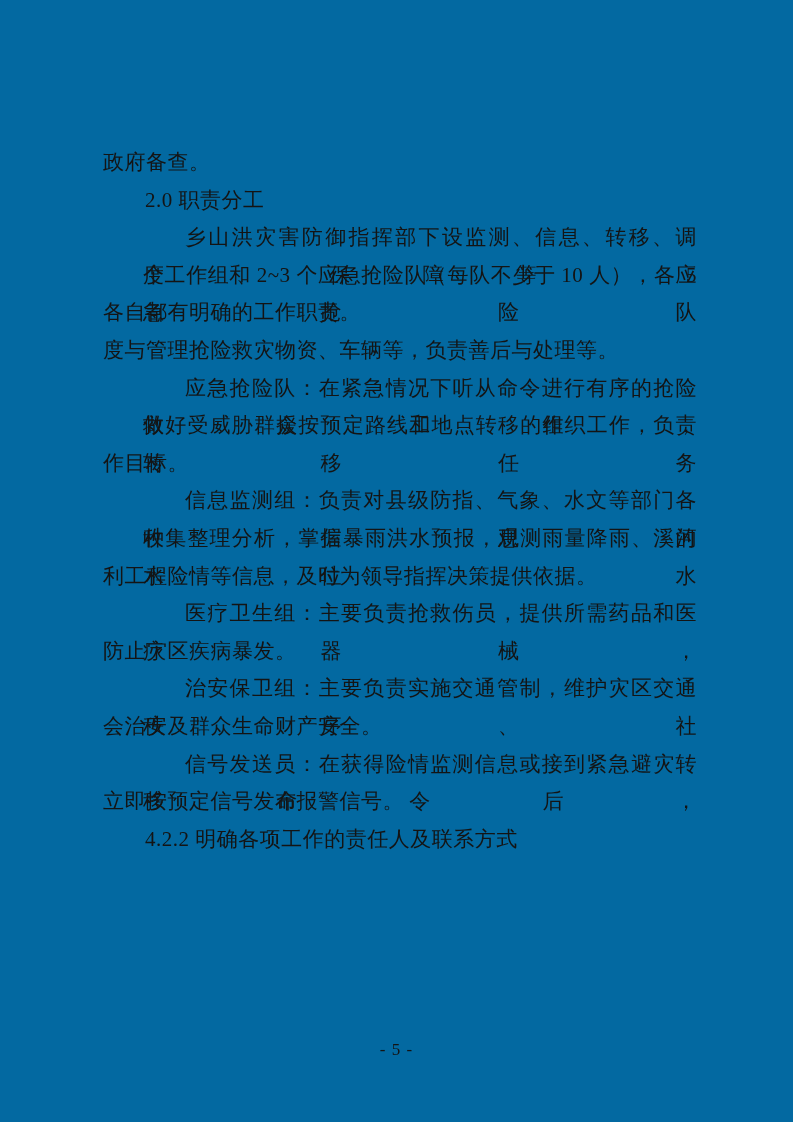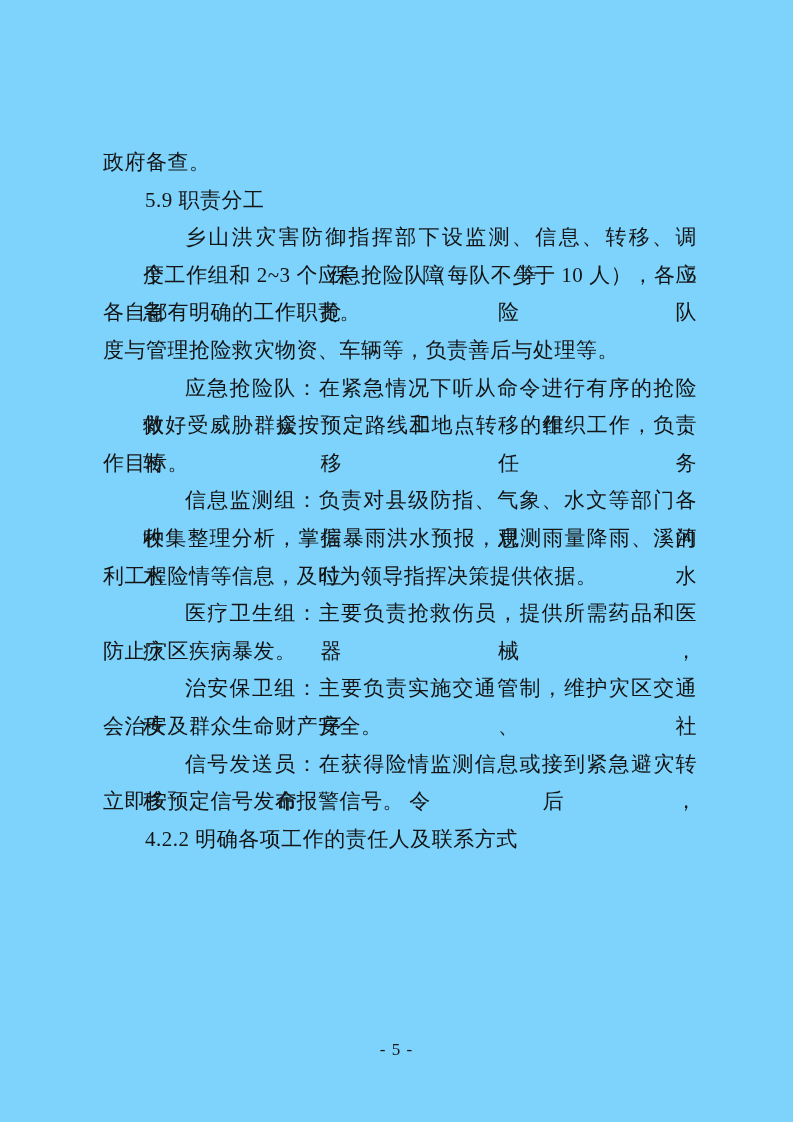--- a/index.html
+++ b/index.html
@@ -5,21 +5,21 @@
   * { margin: 0; padding: 0; box-sizing: border-box; }
   html, body { background: #ffffff; }
   body {
     width: 793px; height: 1122px;
     font-family: "Liberation Serif", "DejaVu Serif", serif;
     color: #141414;
   }
   .page {
     position: relative;
     width: 793px; height: 1122px;
-    background: #7dd3fc;
+    background: #0369a1;
     overflow: hidden;
   }
   .content {
     position: absolute;
     left: 103px; top: 144px;
     width: 594px;
   }
   .line {
     font-size: 21px;
     line-height: 37.6px;
@@ -46,21 +46,21 @@
     letter-spacing: 1px;
     color: #141414;
   }
 </style>
 </head>
 <body>
 
 <div class="page">
   <div class="content">
     <p class="line">政府备查。</p>
-    <p class="line indent">5.9 职责分工</p>
+    <p class="line indent">2.0 职责分工</p>
     <p class="line indent justify">乡山洪灾害防御指挥部下设监测、信息、转移、调度、保障等 5</p>
     <p class="line justify">个工作组和 2~3 个应急抢险队（每队不少于 10 人），各应急抢险队</p>
     <p class="line">各自都有明确的工作职责。</p>
     <p class="line">度与管理抢险救灾物资、车辆等，负责善后与处理等。</p>
     <p class="line indent justify">应急抢险队：在紧急情况下听从命令进行有序的抢险救援工作，</p>
     <p class="line justify">做好受威胁群众按预定路线和地点转移的组织工作，负责转移任务</p>
     <p class="line">作目标。</p>
     <p class="line indent justify">信息监测组：负责对县级防指、气象、水文等部门各种信息的</p>
     <p class="line justify">收集整理分析，掌握暴雨洪水预报，观测雨量降雨、溪河水位、水</p>
     <p class="line">利工程险情等信息，及时为领导指挥决策提供依据。</p>

